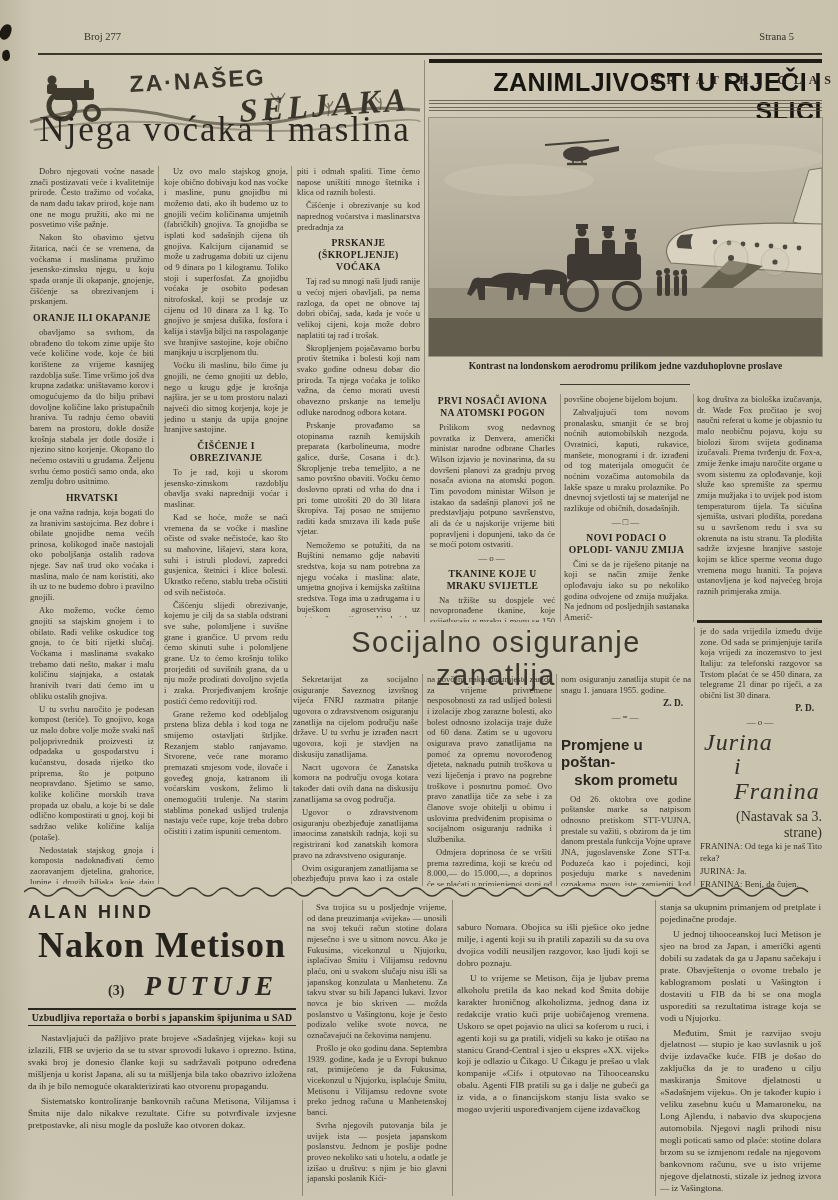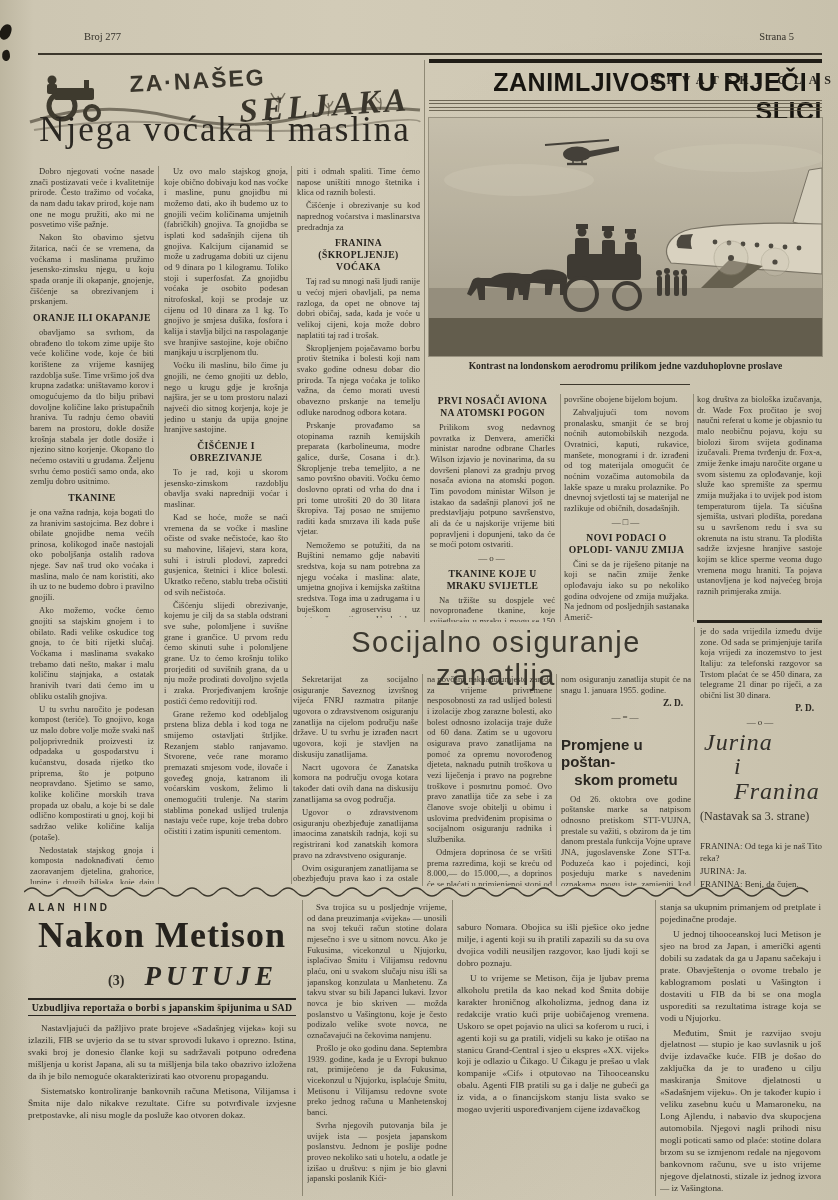--- a/index.html
+++ b/index.html
@@ -60,42 +60,42 @@
     </svg>
   </div>
 
   <div class="abs" style="left:28px;top:110px;width:394px;text-align:center;font-size:35px;letter-spacing:2px;color:#2b2822;">Njega voćaka i maslina</div>
 
   <div class="c" style="left:30px;top:166px;width:124px;height:718px;">
     <p class="bp">Dobro njegovati voćne nasade znači postizavati veće i kvalitetnije prirode. Često tražimo od voćaka, da nam dadu takav prirod, koje nam one ne mogu pružiti, ako mi ne posvetimo više pažnje.</p>
     <p class="bp">Nakon što obavimo sjetvu žitarica, naći će se vremena, da voćkama i maslinama pružimo jesensko-zimsku njegu, u koju spada oranje ili okapanje, gnojenje, čišćenje sa obrezivanjem i prskanjem.</p>
     <div class="sh">ORANJE ILI OKAPANJE</div>
     <p class="bp">obavljamo sa svrhom, da obrađeno tlo tokom zime upije što veće količine vode, koje će biti korištene za vrijeme kasnijeg razdoblja suše. Time vršimo još dva krupna zadatka: uništavamo korov i omogućujemo da tlo bilju pribavi dovoljne količine lako pristupačnih hraniva. Tu radnju ćemo obaviti barem na prostoru, dokle dosiže krošnja stabala jer dotle dosiže i njezino sitno korjenje. Okopano tlo nećemo ostaviti u grudama. Željenu svrhu ćemo postići samo onda, ako zemlju dobro usitnimo.</p>
-    <div class="sh">TKANINE</div>
+    <div class="sh">HRVATSKI</div>
     <p class="bp ni">je ona važna radnja, koja bogati tlo za hranivim sastojcima. Bez dobre i obilate gnojidbe nema većih prinosa, kolikogod inače nastojali oko poboljšanja ostalih radova njege. Sav naš trud oko voćaka i maslina, malo će nam koristiti, ako ih uz to ne budemo dobro i pravilno gnojili.</p>
     <p class="bp">Ako možemo, voćke ćemo gnojiti sa stajskim gnojem i to obilato. Radi velike oskudice tog gnoja, to će biti rijetki slučaj. Voćkama i maslinama svakako trebamo dati nešto, makar i malu količinu stajnjaka, a ostatak hranivih tvari dati ćemo im u obliku ostalih gnojiva.</p>
     <p class="bp">U tu svrhu naročito je podesan kompost (teriće). To gnojivo, koga uz malo dobre volje može svaki naš poljoprivrednik proizvesti iz odpadaka u gospodarstvu i kućanstvu, dosada rijetko tko priprema, što je potpuno neopravdano. Sjetimo se samo, kolike količine morskih trava propada uz obalu, a koje bi se dale odlično kompostirati u gnoj, koji bi sadržao velike količine kalija (potaše).</p>
     <p class="bp">Nedostatak stajskog gnoja i komposta nadoknađivati ćemo zaoravanjem djetelina, grahorice, lupine i drugih biljaka, koje daju mnogo zelene mase. Time ćemo izvršiti t. zv. zelenu gnojidbu, koja je odličan nadomjestak stajskog gnoja i u nuždi ga može potpuno zamjeniti. Vrijednost zelene</p>
   </div>
   <div class="vr" style="left:158px;top:166px;height:718px;"></div>
   <div class="c" style="left:164px;top:166px;width:124px;height:718px;">
     <p class="bp">Uz ovo malo stajskog gnoja, koje obično dobivaju kod nas voćke i masline, punu gnojidbu mi možemo dati, ako ih budemo uz to gnojili većim količinama umjetnih (fabričkih) gnojiva. Ta gnojidba se isplati kod sadašnjih cijena tih gnojiva. Kalcijum cijanamid se može u zadrugama dobiti uz cijenu od 9 dinara po 1 kilogramu. Toliko stoji i superfosfat. Za gnojidbu voćaka je osobito podesan nitrofoskal, koji se prodaje uz cijenu od 10 dinara za 1 kg. To gnojivo je smjesa dušika, fosfora i kalija i stavlja biljci na raspolaganje sve hranjive sastojine, koje obično manjkaju u iscrpljenom tlu.</p>
     <p class="bp">Voćku ili maslinu, bilo čime ju gnojili, ne ćemo gnojiti uz deblo, nego u krugu gdje je krošnja najšira, jer se u tom prostoru nalazi najveći dio sitnog korjenja, koje je jedino u stanju da upija gnojne hranjive sastojine.</p>
     <div class="sh">ČIŠĆENJE I OBREZIVANJE</div>
     <p class="bp">To je rad, koji u skorom jesensko-zimskom razdoblju obavlja svaki napredniji voćar i maslinar.</p>
     <p class="bp">Kad se hoće, može se naći vremena da se voćke i masline očiste od svake nečistoće, kao što su mahovine, lišajevi, stara kora, suhi i istruli plodovi, zapredci gusjenica, štetnici i klice bolesti. Ukratko rečeno, stablu treba očistiti od svih nečistoća.</p>
     <p class="bp">Čišćenju slijedi obrezivanje, kojemu je cilj da sa stabla odstrani sve suhe, polomljene i suvišne grane i grančice. U prvom redu ćemo skinuti suhe i polomljene grane. Uz to ćemo krošnju toliko prorjediti od suvišnih grana, da u nju može prodirati dovoljno svjetla i zraka. Prorjeđivanjem krošnje postići ćemo redovitiji rod.</p>
     <p class="bp">Grane režemo kod odebljalog prstena bliza debla i kod toga ne smijemo ostavljati štrljike. Rezanjem stablo ranjavamo. Stvorene, veće rane moramo premazati smjesom vode, ilovače i goveđeg gnoja, katranom ili voćarskim voskom, želimo li onemogućiti trulenje. Na starim stablima ponekad uslijed trulenja nastaju veće rupe, koje treba dobro očistiti i zatim ispuniti cementom.</p>
 
   </div>
   <div class="vr" style="left:291px;top:166px;height:718px;"></div>
   <div class="c" style="left:297px;top:166px;width:123px;height:452px;">
     <p class="bp ni">piti i odmah spaliti. Time ćemo napose uništiti mnogo štetnika i klica od raznih bolesti.</p>
     <p class="bp">Čišćenje i obrezivanje su kod naprednog voćarstva i maslinarstva predradnja za</p>
-    <div class="sh">FRANINA (ŠKROPLJENJE) VOĆAKA</div>
+    <div class="sh">PRSKANJE (ŠKROPLJENJE) VOĆAKA</div>
     <p class="bp">Taj rad su mnogi naši ljudi ranije u većoj mjeri obavljali, pa nema razloga, da opet ne obnove taj dobri običaj, sada, kada je voće u velikoj cijeni, koja može dobro naplatiti taj rad i trošak.</p>
     <p class="bp">Škropljenjem pojačavamo borbu protiv štetnika i bolesti koji nam svako godine odnesu dobar dio priroda. Ta njega voćaka je toliko važna, da ćemo morati uvesti obavezno prskanje na temelju odluke narodnog odbora kotara.</p>
     <p class="bp">Prskanje provađamo sa otopinama raznih kemijskih preparata (karbolineuma, modre galice, durše, Cosana i dr.). Škropljenje treba temeljito, a ne samo površno obaviti. Voćku ćemo doslovno oprati od vrha do dna i pri tome utrošiti 20 do 30 litara škropiva. Taj posao ne smijemo raditi kada smrzava ili kada puše vjetar.</p>
     <p class="bp">Nemožemo se potužiti, da na Bujštini nemamo gdje nabaviti sredstva, koja su nam potrebna za njegu voćaka i maslina: alate, umjetna gnojiva i kemijska zaštitna sredstva. Toga ima u zadrugama i u buješkom agroservisu uz pristupačne cijene. U bujskom agroservisu možemo uz to odmah dobiti i stručnu, agronomsku uputu za upotrebu te robe.</p>
 
   </div>
 
   <div class="vr" style="left:424px;top:60px;height:562px;"></div>
 
   <div class="hrule" style="left:429px;top:59px;width:393px;height:4px;background:#201d17;"></div>
@@ -222,34 +222,34 @@
 
   </div>
 
   <div class="vr" style="left:694px;top:627px;height:259px;"></div>
   <div class="c" style="left:700px;top:626px;width:122px;height:262px;">
     <p class="bp ni">je do sada vrijedila između dvije zone. Od sada se primjenjuje tarifa koja vrijedi za inozemstvo to jest Italiju: za telefonski razgovor sa Trstom plaćat će se 450 dinara, za telegrame 21 dinar po riječi, a za obični list 30 dinara.</p>
     <div class="sig">P. D.</div>
     <div class="orn">—o—</div>
     <div style="font-style:italic;font-size:24px;letter-spacing:1px;color:#33302a;padding-left:4px;line-height:1;">Jurina</div>
     <div style="font-style:italic;font-size:24px;letter-spacing:1px;color:#33302a;padding-left:34px;line-height:1.05;margin-bottom:5px;">i Franina</div>
-    <div style="font-size:12px;text-align:left;margin-bottom:17px;">(Nastavak sa 3. strane)</div>
+    <div style="font-size:14px;text-align:right;margin-bottom:0;">(Nastavak sa 3. strane)</div>
     <p class="dlg">FRANINA: Od tega ki je naš Tito reka?</p>
     <p class="dlg">JURINA: Ja.</p>
     <p class="dlg">FRANINA: Benj, da čujen.</p>
     <p class="dlg">JURINA: Da će naša Domovina vodit za na, iz tih kraji ki smo sad došli u njezino krilo, velu brigu.</p>
 
   </div>
 
   <svg class="wavy" style="left:24px;top:885px;" width="792" height="12" viewBox="0 0 792 12">
     <path d="M0 7 q8 -8 16 0 t16 0 t16 0 t16 0 t16 0 t16 0 t16 0 t16 0 t16 0 t16 0 t16 0 t16 0 t16 0 t16 0 t16 0 t16 0 t16 0 t16 0 t16 0 t16 0 t16 0 t16 0 t16 0 t16 0 t16 0 t16 0 t16 0 t16 0 t16 0 t16 0 t16 0 t16 0 t16 0 t16 0 t16 0 t16 0 t16 0 t16 0 t16 0 t16 0 t16 0 t16 0 t16 0 t16 0 t16 0 t16 0 t16 0 t16 0 t16 0" fill="none" stroke="#3c382d" stroke-width="1.3"></path>
   </svg>
 
   <div class="c" style="left:28px;top:900px;width:268px;height:298px;">
-    <div style="font-family:'Liberation Sans',sans-serif;font-weight:bold;font-size:10px;letter-spacing:3px;color:#2b2822;margin:2px 0 4px;">ALAN HIND</div>
+    <div style="font-family:'Liberation Sans',sans-serif;font-weight:bold;font-size:18px;letter-spacing:3px;color:#2b2822;margin:2px 0 4px;">ALAN HIND</div>
     <div style="font-weight:bold;font-size:36px;letter-spacing:1px;color:#26231d;text-align:center;line-height:1;">Nakon Metison</div>
     <div style="display:flex;align-items:baseline;margin:8px 0 6px;">
       <span style="font-weight:bold;font-size:14px;margin-left:80px;">(3)</span>
       <span style="font-style:italic;font-weight:bold;font-size:27px;letter-spacing:5px;margin-left:auto;margin-right:18px;color:#2b2822;">PUTUJE</span>
     </div>
     <div style="border-top:2px solid #2b2822;border-bottom:1px solid #2b2822;padding:2px 0;text-align:center;font-weight:bold;font-size:9.8px;color:#24211b;letter-spacing:.2px;">Uzbudljiva reportaža o borbi s japanskim špijunima u SAD</div>
     <div style="height:7px;"></div>
     <p class="bp2">Nastavljajući da pažljivo prate brojeve «Sadašnjeg vijeka» koji su izlazili, FIB se uvjerio da se tu stvar sprovodi lukavo i oprezno. Istina, svaki broj je donesio članke koji su sadržavali potpuno određena mišljenja u korist Japana, ali su ta mišljenja bila tako obazrivo izložena da ih je bilo nemoguće okarakterizirati kao otvorenu propagandu.</p>
     <p class="bp2">Sistematsko kontroliranje bankovnih računa Metisona, Vilijamsa i Šmita nije dalo nikakve rezultate. Cifre su potvrđivale izvjesne pretpostavke, ali nisu mogle da posluže kao otvoren dokaz.</p>
   </div>

